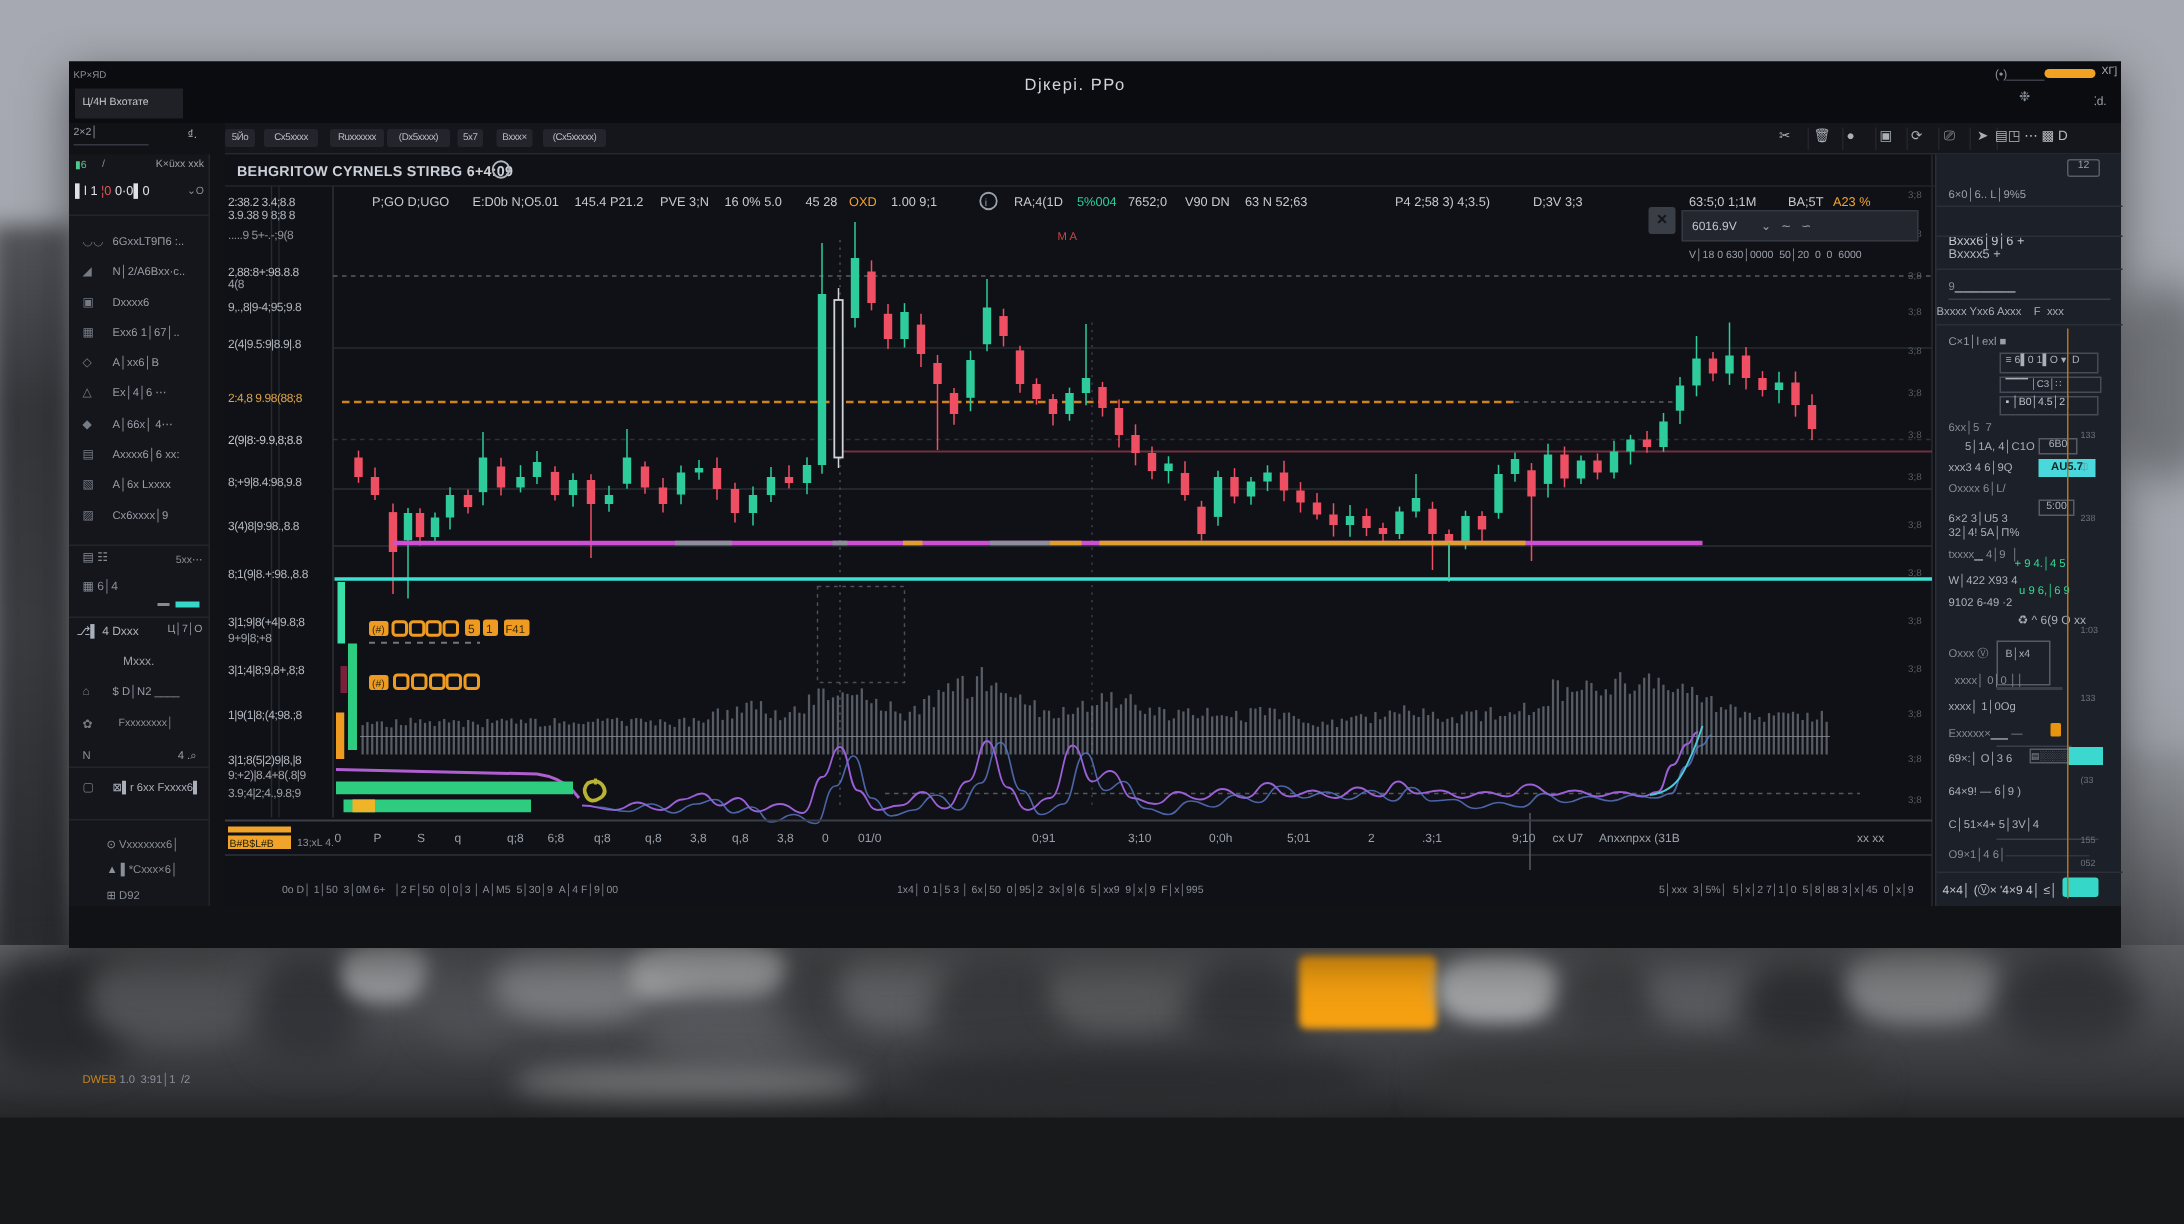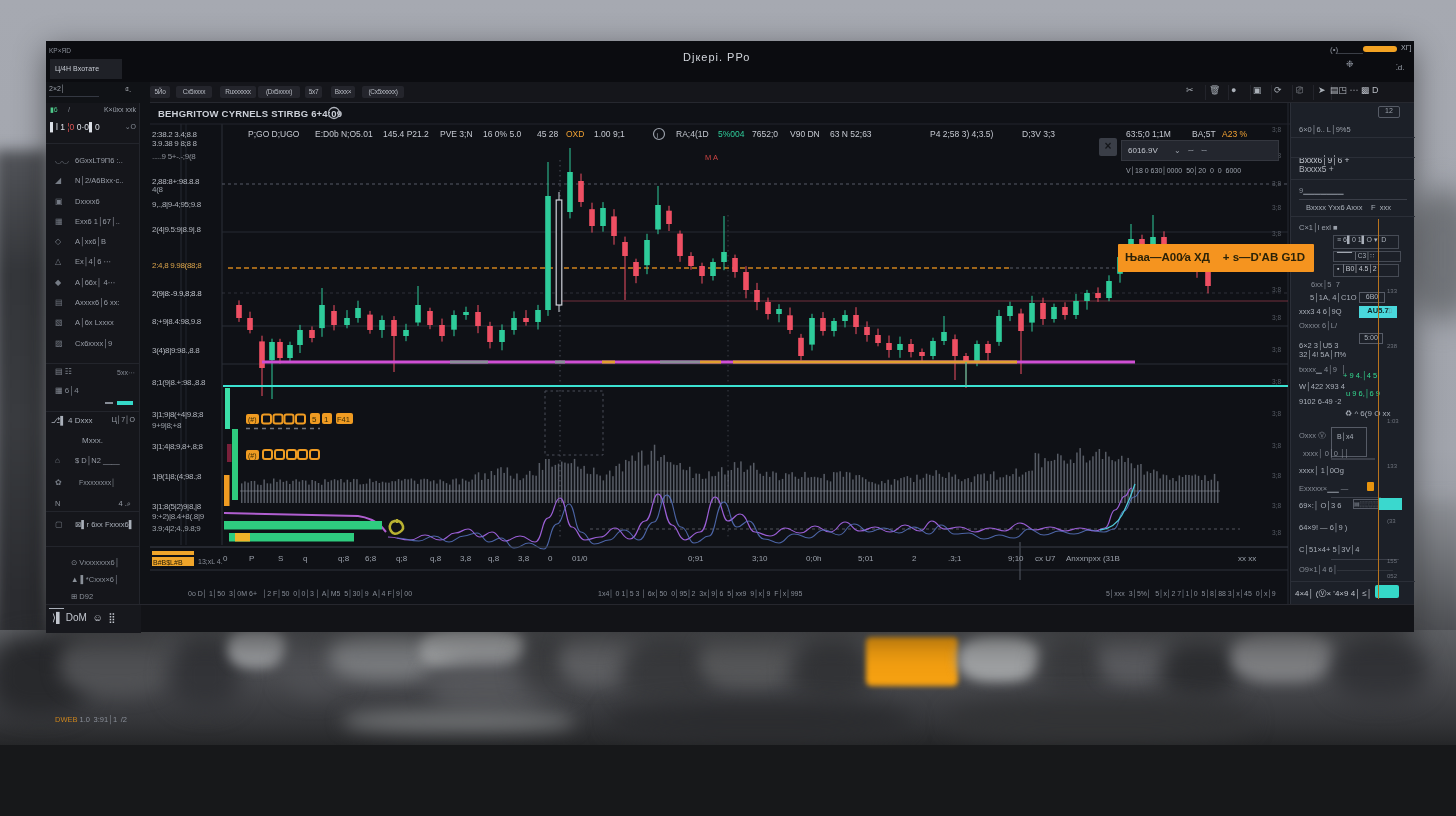--- a/index.html
+++ b/index.html
@@ -781,31 +781,31 @@
       <div style="position:absolute;left:0;top:54px;width:124px;border-top:1px solid #2b2f38"></div>
       <div style="position:absolute;left:0;top:61px;width:124px">
         <div style="margin-left:8px;font-size:8.5px;color:#b2b6be">Bxxxx5 +</div>
       </div>
       <div style="position:absolute;left:0;top:76px;width:124px;border-top:1px solid #2b2f38"></div>
       <div style="position:absolute;left:0;top:83px;width:124px">
         <div style="margin-left:8px;font-size:7.5px;color:#868c96">9▁▁▁▁▁▁▁</div>
       </div>
       <div style="position:absolute;left:8px;top:96px;width:108px;border-top:1px solid #3a3e48"></div>
       <div style="position:absolute;left:0;top:100px;width:124px">
-        <div style="margin-left:15px;font-size:7.5px;color:#aab0ba">Bxxxx Yxx6 Axxx &nbsp;&nbsp; F &nbsp;xxx</div>
+        <div style="margin-left:0;font-size:7.5px;color:#aab0ba">Bxxxx Yxx6 Axxx &nbsp;&nbsp; F &nbsp;xxx</div>
       </div>
       <div style="position:absolute;left:0;top:113px;width:124px;border-top:1px solid #2b2f38"></div>
       <div style="position:absolute;left:0;top:120px;width:124px">
         <div style="margin-left:8px;font-size:7.5px;color:#9aa0aa">C×1│l exl ■</div>
       </div>
       <div style="position:absolute;left:42px;top:132px;width:66px;height:14px;border:1px solid #464b55;font-size:7px;color:#aab0ba;padding-left:3px">≡ 6▌0 1▌O ▾ &nbsp;D</div>
       <div style="position:absolute;left:42px;top:148px;width:68px;height:11px;border:1px solid #464b55;font-size:6.5px;color:#aab0ba;padding-left:3px">▔▔▔ │C3│∷</div>
       <div style="position:absolute;left:42px;top:161px;width:66px;height:13px;border:1px solid #464b55;font-size:7px;color:#c2c6ce;padding-left:3px">▪ │B0│4.5│2│</div>
       <div style="position:absolute;left:0;top:177px;width:124px">
-        <div style="margin-left:20px;font-size:7.5px;color:#868c96">6xx│5 &nbsp;7</div>
+        <div style="margin-left:8px;font-size:7.5px;color:#868c96">6xx│5 &nbsp;7</div>
       </div>
       <div style="position:absolute;left:0;top:190px;width:124px">
         <div style="margin-left:19px;font-size:7.5px;color:#aab0ba">5│1A, 4│C1O</div>
       </div>
       <div style="position:absolute;left:68px;top:189px;width:26px;height:11px;border:1px solid #565b66;font-size:7px;color:#aab0ba;text-align:center">6B0</div>
       <div style="position:absolute;left:0;top:204px;width:124px">
         <div style="margin-left:8px;font-size:7.5px;color:#aab0ba">xxx3 4 6│9Q</div>
       </div>
       <div style="position:absolute;left:68px;top:203px;width:38px;height:12px;background:#49d8dc;font-size:7.5px;color:#0c2224;text-align:center;font-weight:bold">AU5.7</div>
       <div style="position:absolute;left:0;top:218px;width:124px">
@@ -882,23 +882,17 @@
       <div style="position:absolute;left:96px;top:360px;font-size:6px;color:#6d727c">133</div>
       <div style="position:absolute;left:96px;top:415px;font-size:6px;color:#6d727c">(33</div>
       <div style="position:absolute;left:96px;top:455px;font-size:6px;color:#6d727c">155</div>
       <div style="position:absolute;left:96px;top:470px;font-size:6px;color:#6d727c">052</div>
     </div>
 
   <div class="abs" style="left:1053px;top:97px;width:18px;height:18px;background:#3a3e47;border-radius:2px;color:#14161a;font-size:12px;text-align:center;line-height:17px;font-weight:bold">×</div>
   <div class="abs" style="left:1075px;top:99px;width:158px;height:21px;background:#23262e;border:1px solid #34373f;font-size:8px;color:#c2c6ce;line-height:20px;padding-left:6px">6016.9V <span style="margin-left:14px;color:#9aa0aa">⌄ &nbsp; ∼ &nbsp; ∽</span></div>
   <div class="abs" style="left:1080px;top:126px;font-size:7px;color:#9aa0aa">V│18 0 630│0000 &nbsp;50│20 &nbsp;0 &nbsp;0 &nbsp;6000</div>
 
-  <div class="abs" style="left:1072px;top:203px;width:196px;height:28px;background:#f5941f;border-radius:1px;font-size:11.5px;color:#2a2208;line-height:27px;padding-left:7px;font-weight:bold;white-space:nowrap;overflow:hidden">Њaa—A00⁄а ХД &nbsp;&nbsp; + s—D'AB G1D</div>
 
   <div class="abs" style="left:142px;top:549px;font-size:7px;color:#868c96">0o D│ 1│50 &nbsp;3│0M 6+ &nbsp;&nbsp;│2 F│50 &nbsp;0│0│3 │ A│M5 &nbsp;5│30│9 &nbsp;A│4 F│9│00</div>
   <div class="abs" style="left:552px;top:549px;font-size:7px;color:#868c96">1x4│ 0 1│5 3 │ 6x│50 &nbsp;0│95│2 &nbsp;3x│9│6 &nbsp;5│xx9 &nbsp;9│x│9 &nbsp;F│x│995</div>
   <div class="abs" style="left:1060px;top:549px;font-size:7px;color:#868c96">5│xxx &nbsp;3│5%│ &nbsp;5│x│2 7│1│0 &nbsp;5│8│88 3│x│45 &nbsp;0│x│9</div>
 
-  <div class="abs" style="left:0;top:563px;width:1368px;height:28px;background:#121317;border-top:1px solid #26272e">
-    <div class="abs" style="left:0;top:0;width:95px;height:28px;background:#17181d"></div>
-    <div class="abs" style="left:3px;top:3px;width:15px;border-top:1.5px solid #aab0ba"></div>
-    <div class="abs" style="left:6px;top:7px;font-size:10px;color:#c2c6ce">⟩▌ DoМ &nbsp;☺ &nbsp;⣿</div>
-  </div>
 </div>
 </body></html>

